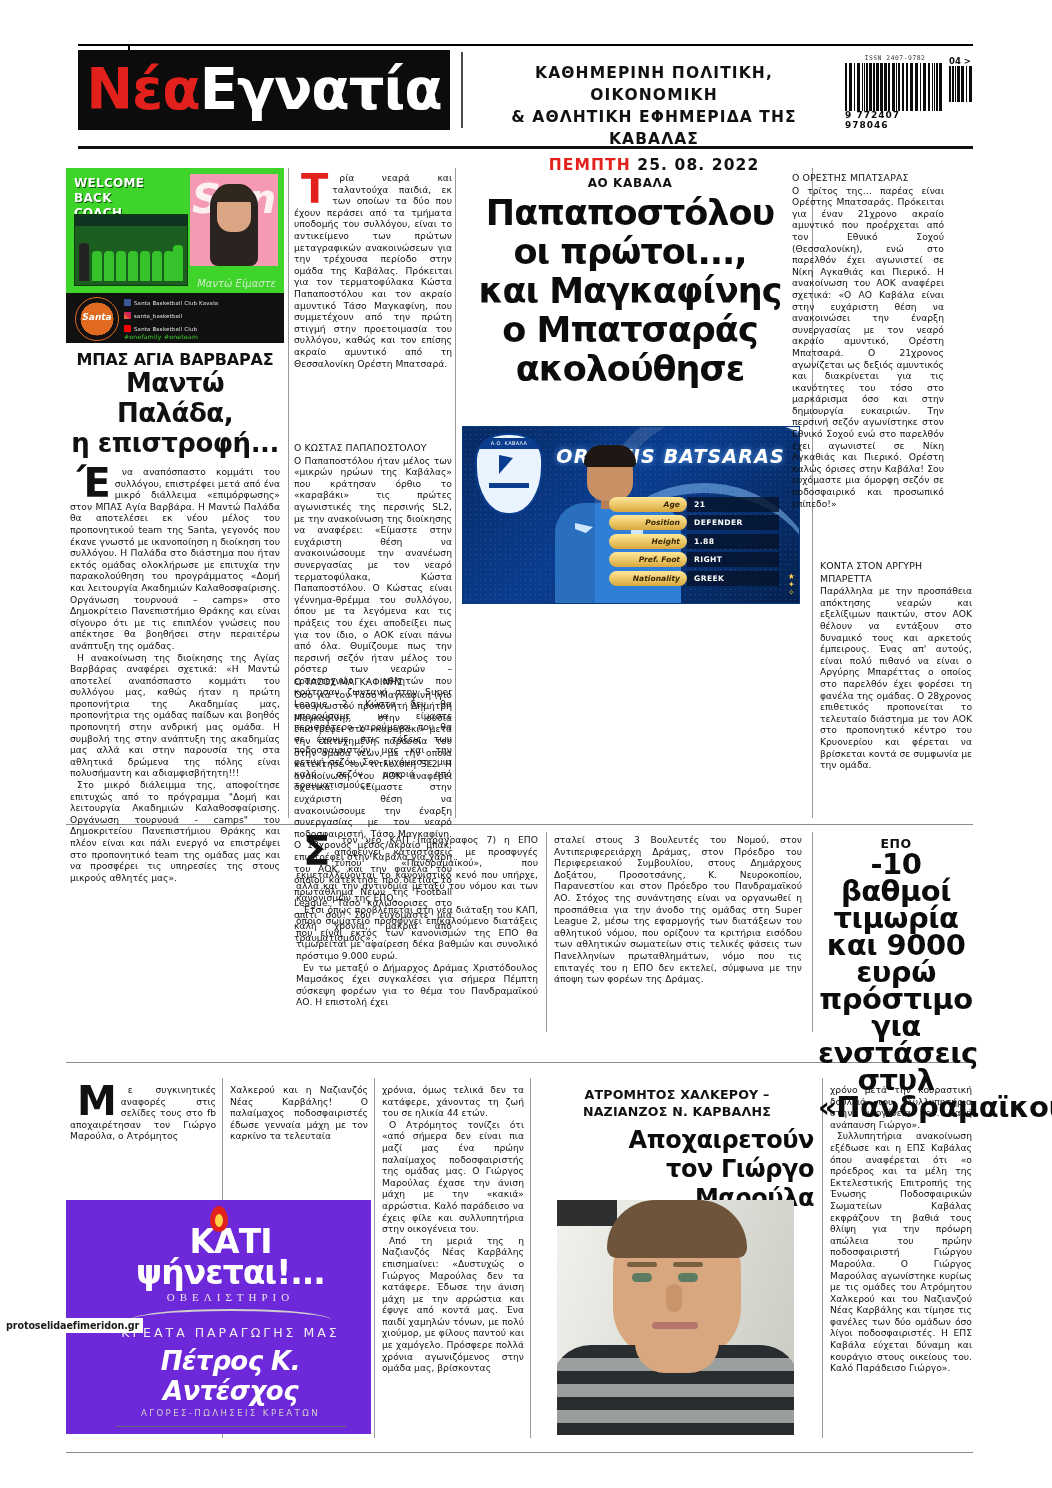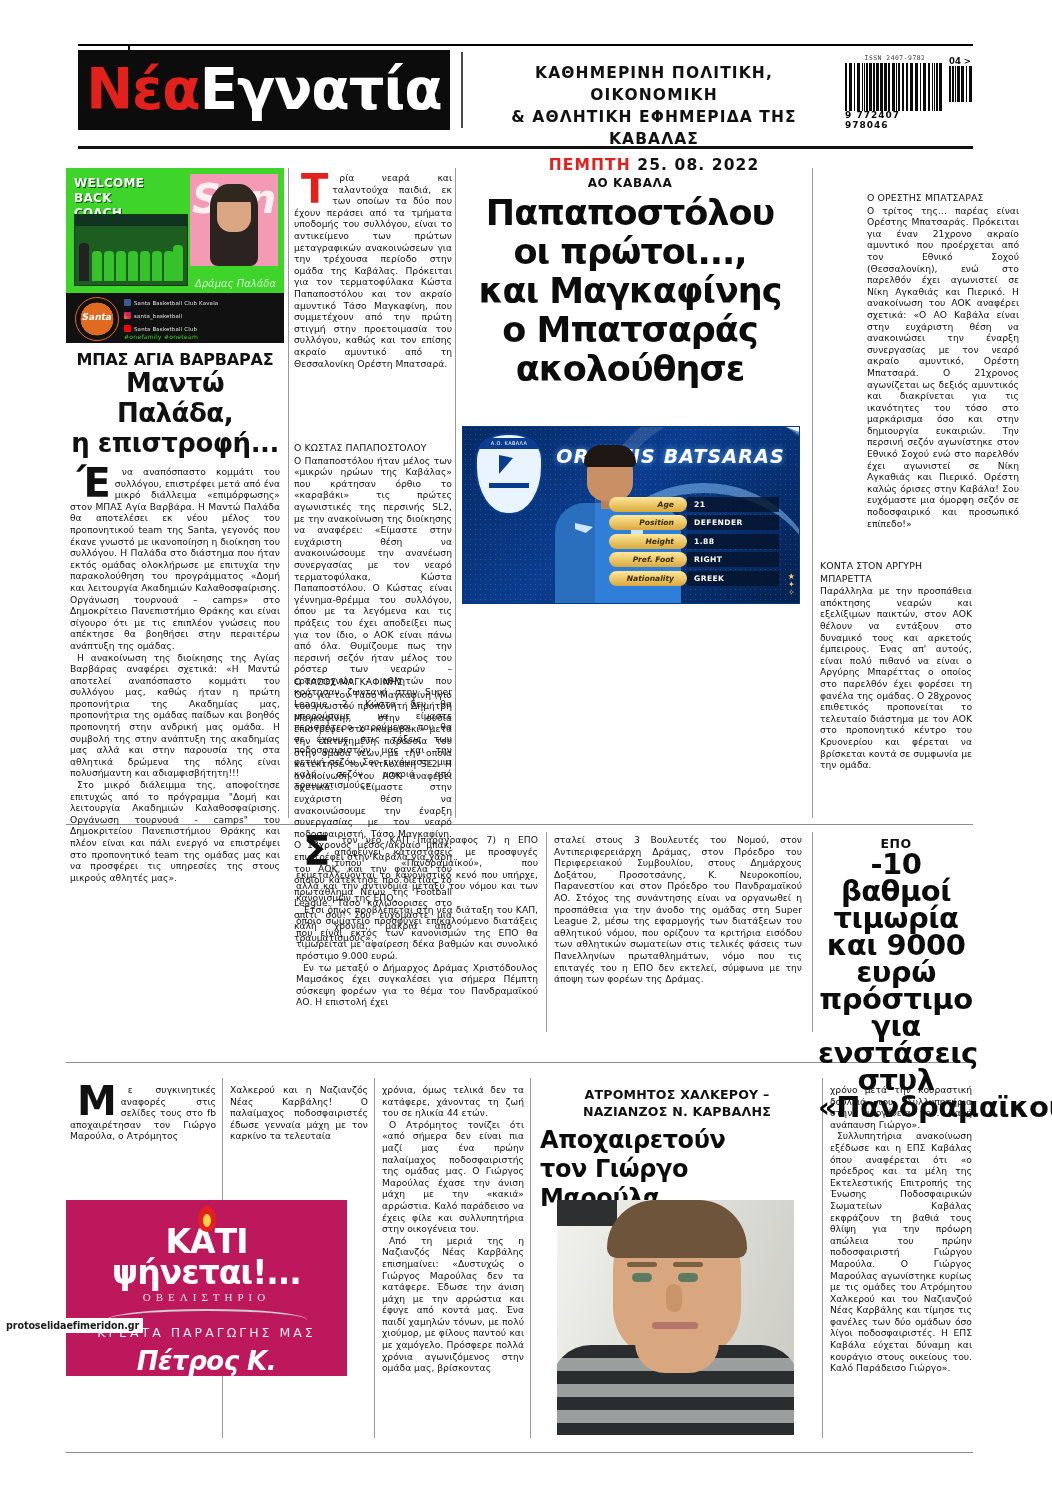--- a/index.html
+++ b/index.html
@@ -127,32 +127,32 @@
   .pp-body{position:absolute;left:6px;top:58px;width:126px;height:100px;background:#2f7fd8;
      border-radius:30px 30px 0 0;}
   .pp-shade{position:absolute;left:6px;top:58px;width:40px;height:100px;background:rgba(0,0,0,.12);border-radius:30px 0 0 0;}
   .pp-logo{position:absolute;left:82px;top:80px;width:12px;height:14px;background:#cfe6ff;border-radius:3px;}
   .pp-swoop{position:absolute;left:26px;top:78px;width:18px;height:10px;background:#cfe6ff;
      clip-path:polygon(0 0,100% 40%,60% 100%,0 60%);}
   .pstats{position:absolute;right:20px;bottom:14px;width:170px;}
   .pstat{display:flex;height:15px;margin-bottom:3.5px;align-items:stretch;}
   .pstat .lbl{width:78px;background:linear-gradient(180deg,#ffe89a,#d9a93c);border-radius:8px;
      color:#3b2a05;font-size:7.6px;font-weight:800;font-style:italic;text-align:right;
-     line-height:15px;padding-right:13px;box-sizing:border-box;}
+     line-height:15px;padding-right:7px;box-sizing:border-box;}
   .pstat .val{flex:1;background:rgba(6,20,44,.82);color:#fff;font-size:7.6px;font-weight:800;
      line-height:15px;padding-left:7px;box-sizing:border-box;letter-spacing:0.4px;}
   .pc-stars{position:absolute;right:4px;bottom:6px;color:#ffd24a;font-size:8px;line-height:8px;text-align:center;}
 
   
   .epo-kick{font-size:12.5px;font-weight:800;text-align:center;letter-spacing:0.5px;color:#111;}
   .epo-hl{font-size:29px;font-weight:800;line-height:27px;text-align:center;color:#0c0c0c;letter-spacing:-0.5px;}
 
   
   .kicker-b{font-size:12.6px;font-weight:800;text-align:center;letter-spacing:0.2px;color:#111;line-height:17px;}
-  .hl-bot{font-size:24px;font-weight:800;line-height:29px;text-align:left;color:#0c0c0c;letter-spacing:-0.4px;}
+  .hl-bot{font-size:24px;font-weight:800;line-height:29px;text-align:right;color:#0c0c0c;letter-spacing:-0.4px;}
 
   .photo-maroulas{position:absolute;left:557px;top:1200px;width:237px;height:235px;
      background:linear-gradient(180deg,#e8e9e6 0%,#d7d8d3 100%);overflow:hidden;}
   .pm-wall{position:absolute;inset:0;background:linear-gradient(110deg,#f2f2ee 0%,#dcdcd6 55%,#c9c9c2 100%);}
   .pm-dark{position:absolute;left:0;top:0;width:60px;height:26px;background:#2d2f31;}
   .pm-head{position:absolute;left:56px;top:8px;width:128px;height:152px;background:#d8a77f;
      border-radius:62px 62px 52px 52px;}
   .pm-hair{position:absolute;left:50px;top:0px;width:140px;height:58px;background:#6d543a;
      border-radius:70px 70px 14px 14px;}
   .pm-brow{position:absolute;width:30px;height:5px;background:#7a6040;border-radius:3px;top:62px;}
@@ -160,21 +160,21 @@
   .pm-eye{position:absolute;width:20px;height:9px;background:#5d7a63;border-radius:9px;top:73px;}
   .pm-eye.l{left:75px;} .pm-eye.r{left:121px;}
   .pm-nose{position:absolute;left:109px;top:84px;width:16px;height:28px;background:#c7946c;border-radius:8px;}
   .pm-mouth{position:absolute;left:95px;top:122px;width:46px;height:7px;background:#b4766a;border-radius:5px;}
   .pm-shirt{position:absolute;left:-6px;bottom:0;width:249px;height:90px;
      background:repeating-linear-gradient(180deg,#2a2d30 0 13px,#9a9e9c 13px 26px);
      border-radius:40px 40px 0 0;}
   .pm-collar{position:absolute;left:78px;bottom:62px;width:84px;height:30px;background:#d8a77f;border-radius:0 0 42px 42px;}
 
   
-  .ad-meat{position:absolute;left:66px;top:1200px;width:281px;height:176px;background:#be185d;overflow:hidden;}
+  .ad-meat{position:absolute;left:66px;top:1200px;width:281px;height:234px;background:#6d28d9;overflow:hidden;padding-left:24px;}
   .am-flame{position:absolute;left:50%;top:6px;transform:translateX(-50%);width:18px;height:26px;
      background:#e2211c;border-radius:50% 50% 50% 50%/60% 60% 40% 40%;}
   .am-flame:after{content:"";position:absolute;left:5px;top:8px;width:8px;height:13px;background:#ffd24a;border-radius:50%;}
   .am-kati{margin-top:26px;text-align:center;color:#fff;font-size:33px;font-weight:800;line-height:31px;letter-spacing:-1px;}
   .am-psi{text-align:center;color:#fff;font-size:33px;font-weight:800;line-height:32px;letter-spacing:-1px;}
   .am-ovel{text-align:center;color:#e7e7e7;font-size:11px;letter-spacing:5px;margin-top:2px;font-family:Liberation Serif, serif;}
   .am-arc{margin:6px auto 0;width:200px;height:9px;border-top:2px solid #cfcfcf;border-radius:50%/100% 100% 0 0;}
   .am-kreata{text-align:center;color:#efefef;font-size:12.5px;letter-spacing:3px;margin-top:5px;}
   .am-owner{text-align:center;color:#fff;font-size:26px;font-weight:700;font-style:italic;margin-top:6px;letter-spacing:-0.5px;}
   .am-sub{text-align:center;color:#cfcfcf;font-size:8.6px;letter-spacing:2.4px;margin-top:2px;}
@@ -293,21 +293,21 @@
             <i></i>
         </div>
       </div>
       <div class="santa-photo">
         <div class="sp-s">Santa</div>
         <div class="sp-face">
           <div class="sp-skin"></div>
           <div class="sp-hair"></div>
         </div>
       </div>
-      <div class="santa-name">Δράμας Παλάδα</div>
+      <div class="santa-name">Μαντώ Είμαστε</div>
     </div>
     <div class="santa-bot">
       <div class="santa-logo">
           <span>Santa</span>
         </div>
       <div class="soc fb"><b></b><span>Santa Basketball Club Kavala</span></div>
       <div class="soc ig"><b></b><span>santa_basketball</span></div>
       <div class="soc yt"><b></b><span>Santa Basketball Club</span></div>
       <div class="santa-tag">#onefamily #oneteam</div>
     </div>
@@ -396,21 +396,21 @@
           <div class="val">RIGHT</div>
         </div>
         <div class="pstat">
           <div class="lbl">Nationality</div>
           <div class="val">GREEK</div>
         </div>
       </div>
     <div class="pc-stars">★<br>✦<br>✧</div>
   </div>
 
-  <div class="col body-txt" style="left:867px;top:172px;width:152px;margin-top:20px;">
+  <div class="col body-txt" style="left:792px;top:172px;width:152px;">
     <div class="sec-head">Ο ΟΡΕΣΤΗΣ ΜΠΑΤΣΑΡΑΣ</div>
     <p style="text-indent:0;">Ο τρίτος της… παρέας είναι Ορέστης Μπατσαράς. Πρόκειται για έναν 21χρονο ακραίο αμυντικό που προέρχεται από τον Εθνικό Σοχού (Θεσσαλονίκη), ενώ στο παρελθόν έχει αγωνιστεί σε Νίκη Αγκαθιάς και Πιερικό. Η ανακοίνωση του ΑΟΚ αναφέρει σχετικά: «Ο ΑΟ Καβάλα είναι στην ευχάριστη θέση να ανακοινώσει την έναρξη συνεργασίας με τον νεαρό ακραίο αμυντικό, Ορέστη Μπατσαρά. Ο 21χρονος αγωνίζεται ως δεξιός αμυντικός και διακρίνεται για τις ικανότητες του τόσο στο μαρκάρισμα όσο και στην δημιουργία ευκαιριών. Την περσινή σεζόν αγωνίστηκε στον Εθνικό Σοχού ενώ στο παρελθόν έχει αγωνιστεί σε Νίκη Αγκαθιάς και Πιερικό. Ορέστη καλώς όρισες στην Καβάλα! Σου ευχόμαστε μια όμορφη σεζόν σε ποδοσφαιρικό και προσωπικό επίπεδο!»</p>
   </div>
 
   <div class="col body-txt" style="left:820px;top:560px;width:152px;">
     <div class="sec-head">ΚΟΝΤΑ ΣΤΟΝ ΑΡΓΥΡΗ</div>
     <div class="sec-head">ΜΠΑΡΕΤΤΑ</div>
     <p style="text-indent:0;">Παράλληλα με την προσπάθεια απόκτησης νεαρών και εξελίξιμων παικτών, στον ΑΟΚ θέλουν να εντάξουν στο δυναμικό τους και αρκετούς έμπειρους. Ένας απ' αυτούς, είναι πολύ πιθανό να είναι ο Αργύρης Μπαρέττας ο οποίος στο παρελθόν έχει φορέσει τη φανέλα της ομάδας. Ο 28χρονος επιθετικός προπονείται το τελευταίο διάστημα με τον ΑΟΚ στο προπονητικό κέντρο του Κρυονερίου και φέρεται να βρίσκεται κοντά σε συμφωνία με την ομάδα.</p>
   </div>
 

